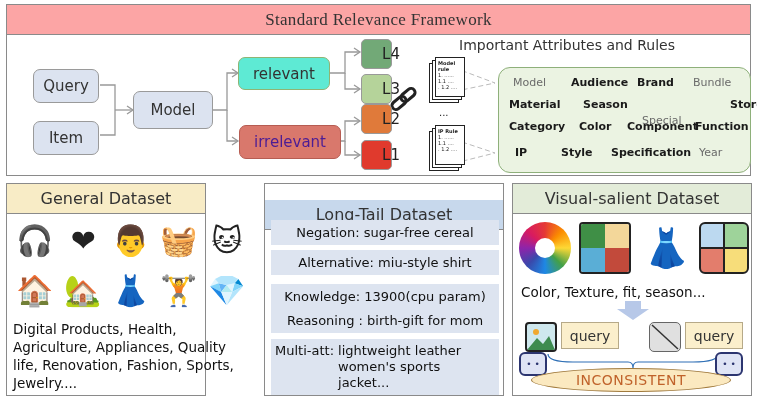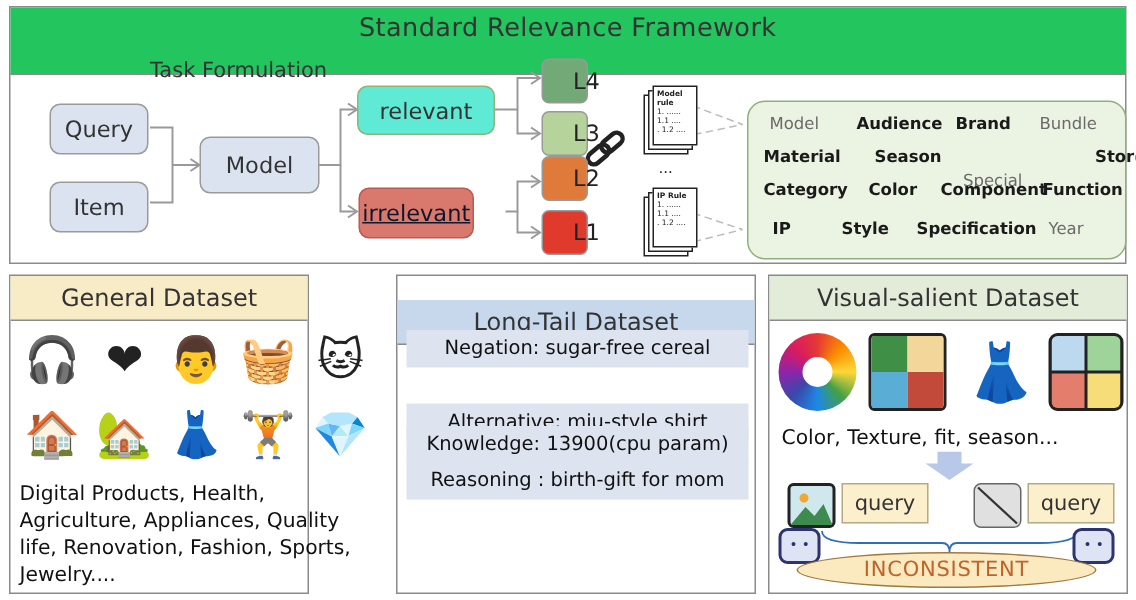--- a/index.html
+++ b/index.html
@@ -2,21 +2,21 @@
 <html><head>
 <meta charset="utf-8">
 <style>
   * { box-sizing: border-box; margin: 0; padding: 0; }
   body { width: 757px; height: 400px; background: #fff; font-family: "DejaVu Sans", sans-serif; position: relative; overflow: hidden; color: #222; }
   .abs { position: absolute; }
   .panel { position: absolute; border: 1.5px solid #8a8a8a; background: #fff; }
   .panel-title { position: absolute; left: 0; right: 0; top: 0; border-bottom: 1.5px solid #8a8a8a; text-align: center; color: #333; }
   
   #top { left: 6px; top: 4px; width: 745px; height: 172px; }
-  #top .panel-title { height: 45px; line-height: 29px; font-size: 17px; background: #22c55e; letter-spacing: 0.3px; }
+  #top .panel-title { height: 30px; line-height: 29px; font-size: 17px; background: #fca5a5; letter-spacing: 0.3px; font-family: Liberation Serif, serif; }
   .sec-title { position: absolute; font-size: 14px; color: #333; }
   .box { position: absolute; border: 1.5px solid #9a9a9a; border-radius: 7px; display: flex; align-items: center; justify-content: center; font-size: 15px; color: #333; }
   .blue { background: #dce3f0; }
   .green { background: #5eead4; border-color: #8fb474; }
   .red { background: #d9786c; border-color: #b65c52; color: #fff; }
   .lvl { position: absolute; width: 27px; height: 30px; border-radius: 5px; border: 1px solid #999; display: flex; align-items: center; justify-content: center; font-size: 15px; color: #222; padding-left: 29px; }
   svg.lines { position: absolute; left: 0; top: 0; }
   .attrbox { position: absolute; left: 491px; top: 62px; width: 253px; height: 106px; border: 1.5px solid #8eb07a; border-radius: 12px; background: #ebf3e2; }
   .attr { position: absolute; font-size: 11px; font-weight: bold; color: #1a1a1a; white-space: nowrap; }
   .attr.muted { color: #6a6a6a; font-weight: normal; }
@@ -64,32 +64,32 @@
         <path d="M 440 88 L 488 78"></path>
       <path d="M 440 132 L 488 148"></path>
         <path d="M 440 160 L 488 148"></path>
     </g>
     <g fill="none" stroke="#222" stroke-width="3">
       <rect x="384" y="94" width="16" height="8" rx="4" transform="rotate(-40 392 98)"></rect>
       <rect x="393" y="86" width="16" height="8" rx="4" transform="rotate(-40 401 90)"></rect>
     </g>
   </svg>
 
-  <div class="sec-title" style="left:93px; top:34px;">Task Formulation</div>
   <div class="box blue" style="left:26px; top:64px; width:66px; height:34px;">Query</div>
   <div class="box blue" style="left:26px; top:116px; width:66px; height:34px;">Item</div>
   <div class="box blue" style="left:126px; top:86px; width:80px; height:38px;">Model</div>
   <div class="box green" style="left:231px; top:52px; width:92px; height:33px;">relevant</div>
-  <div class="box red" style="left:232px; top:120px; width:77px; height:34px; color:#0f172a;text-decoration:underline;">irrelevant</div>
+  <div class="box red" style="left:232px; top:120px; width:102px; height:34px; color:#4c1d95;">irrelevant</div>
 
   <div class="lvl" style="left:354px; top:34px; background:#72a977;">L4</div>
   <div class="lvl" style="left:354px; top:69px; background:#b5d39a;">L3</div>
   <div class="lvl" style="left:354px; top:99px; background:#e07a3a;">L2</div>
   <div class="lvl" style="left:354px; top:135px; background:#e03a2d;">L1</div>
 
+  <div class="sec-title" style="left:452px; top:32px;">Important Attributes and Rules</div>
 
   <div class="doc" style="left:428px; top:52px;">
     <div style="font-weight:bold;">Model rule</div>
     <div>1. ......</div>
     <div>1.1 ....</div>
     <div>. 1.2 ....</div>
   </div>
   <div class="abs" style="left:432px; top:102px; font-size:10px;">...</div>
   <div class="doc" style="left:428px; top:120px;">
     <div style="font-weight:bold;">IP Rule</div>
@@ -132,23 +132,27 @@
   <div class="icon" style="left:56px; top:86px;">🏡</div>
   <div class="icon" style="left:104px; top:86px;">👗</div>
   <div class="icon" style="left:152px; top:86px;">🏋</div>
   <div class="icon" style="left:200px; top:86px;">💎</div>
   <div class="gen-text">Digital Products, Health, Agriculture, Appliances, Quality life, Renovation, Fashion, Sports, Jewelry....</div>
 </div>
 
 <div class="panel" id="lt">
   <div class="panel-title">Long-Tail Dataset</div>
   <div class="lt-row" style="top:36px; height:25px;">Negation: sugar-free cereal</div>
-  <div class="lt-row" style="top:66px; height:25px;margin-top:19px;">Alternative: miu-style shirt</div>
+  <div class="lt-row" style="top:66px; height:25px;">Alternative: miu-style shirt</div>
   <div class="lt-row" style="top:100px; height:25px;">Knowledge: 13900(cpu param)</div>
   <div class="lt-row" style="top:124px; height:25px;">Reasoning : birth-gift for mom</div>
+  <div class="lt-row" style="top:155px; height:56px; align-items:flex-start; justify-content:flex-start; padding:4px 4px 0 4px; white-space:normal; line-height:16px;">
+    <span style="flex:0 0 auto; margin-right:4px;">Multi-att:</span>
+    <span style="flex:1;">lightweight  leather women's sports jacket...</span>
+  </div>
 </div>
 
 <div class="panel" id="vs">
   <div class="panel-title">Visual-salient Dataset</div>
   <div class="icon" style="left:6px; top:38px; width:52px; height:52px; border-radius:50%; background:conic-gradient(#e53935,#fb8c00,#fdd835,#43a047,#1e88e5,#3949ab,#8e24aa,#d81b60,#e53935);">
       <div style="width:20px;height:20px;border-radius:50%;background:#fff;"></div>
     </div>
   <div class="abs" style="left:66px; top:38px; width:52px; height:52px; display:grid; grid-template-columns:1fr 1fr; border:2px solid #222; border-radius:4px; overflow:hidden;">
     <div style="background:#3f8f46;"></div>
       <div style="background:#f3d79a;"></div>

